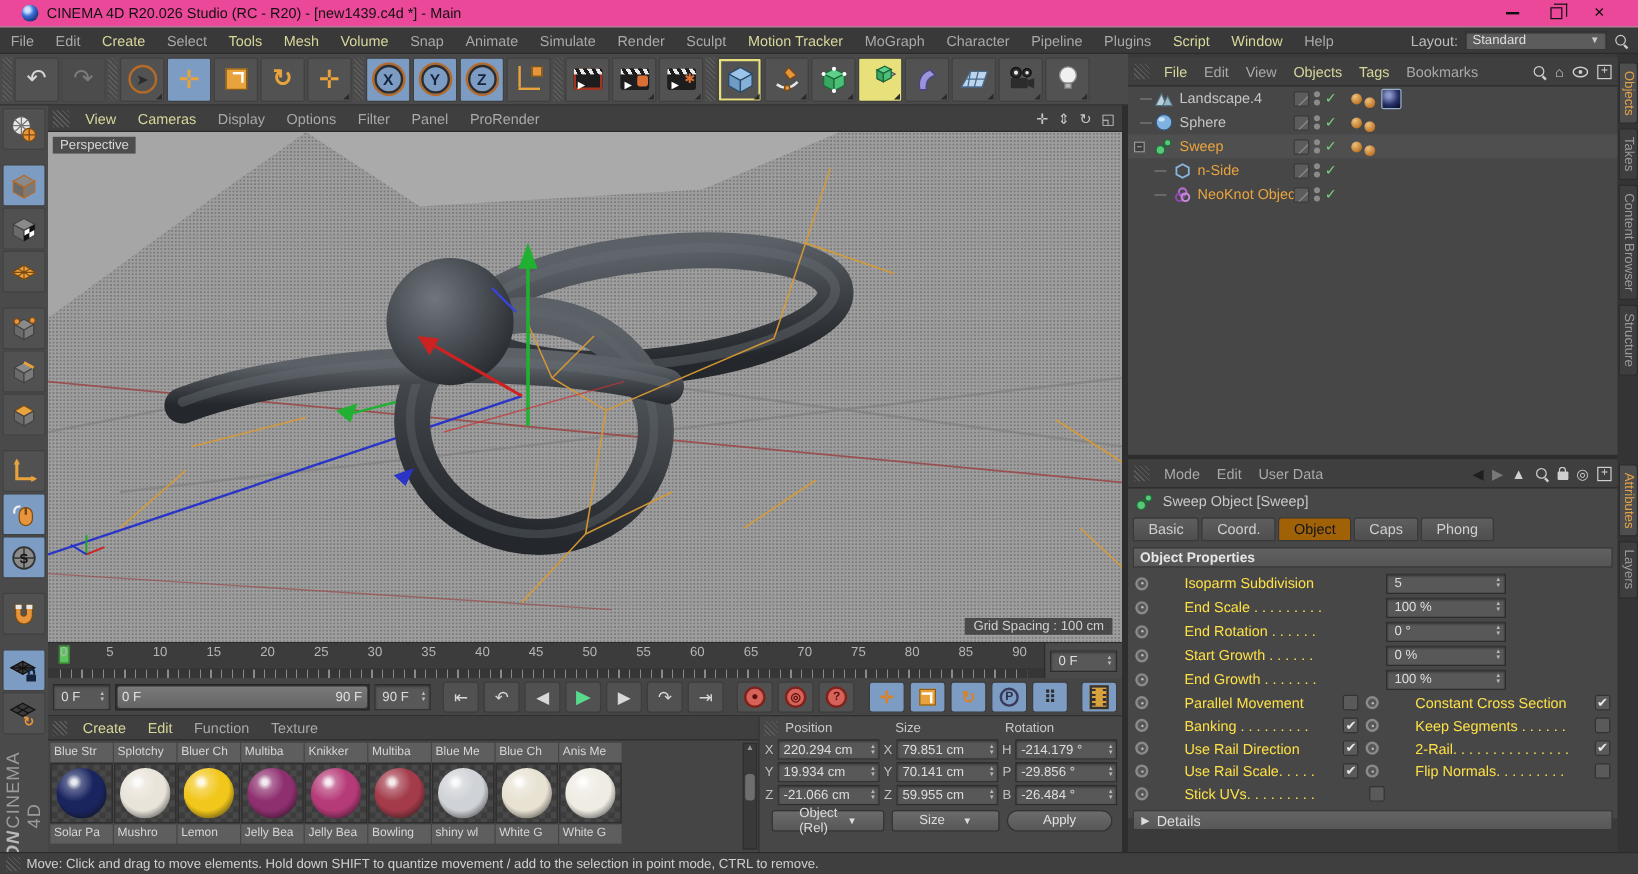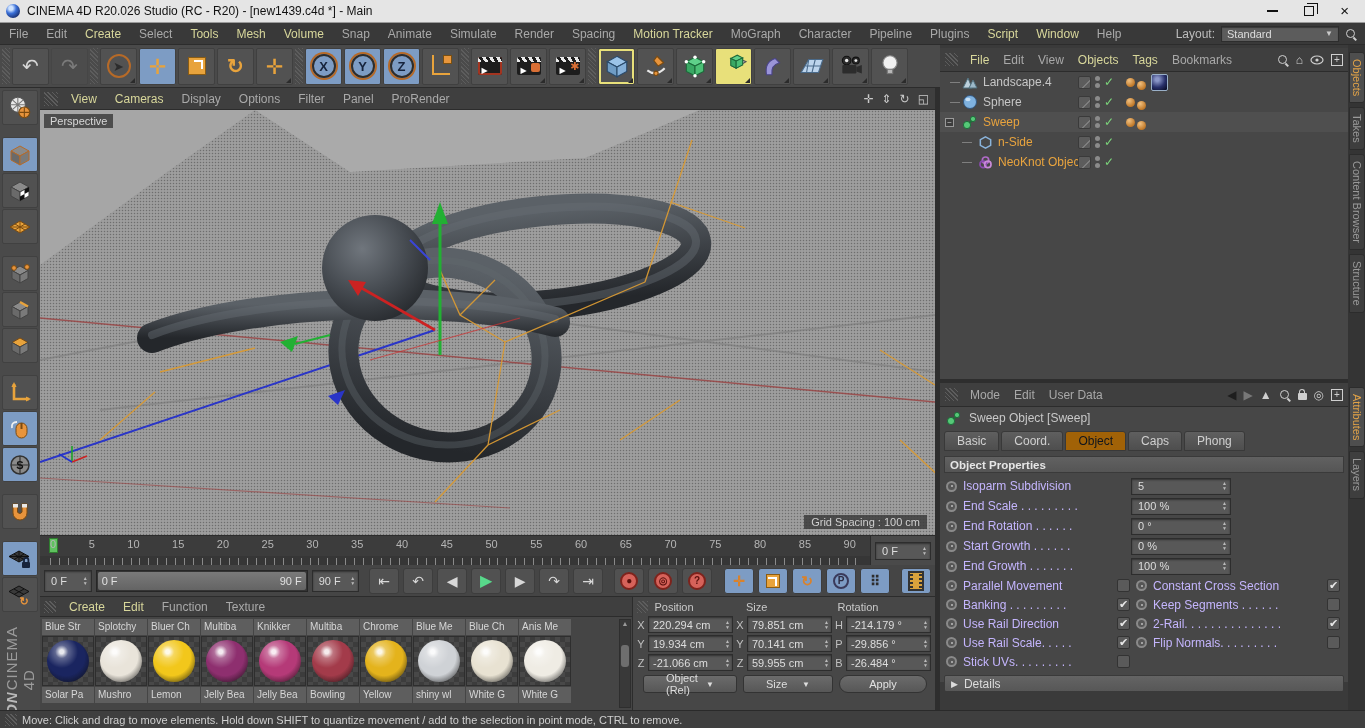--- a/index.html
+++ b/index.html
@@ -1,22 +1,22 @@
 <!DOCTYPE html>
 <html><head>
 <meta charset="utf-8">
 <style>
   html,body{margin:0;padding:0;width:1365px;height:728px;overflow:hidden;
     font-family:"Liberation Sans",sans-serif;background:#3a3a3a;
     -webkit-font-smoothing:antialiased;}
   *{box-sizing:border-box;}
 
   
-  #titlebar{position:absolute;left:0;top:0;width:1365px;height:23px;background:#e5e5e5;
-    display:flex;align-items:center;padding:0 6px;color:#111;font-size:12px;border-bottom:1px solid #9a9a9a;}
+  #titlebar{position:absolute;left:0;top:0;width:1365px;height:23px;background:#ec4899;
+    display:flex;align-items:center;padding:0 18px;color:#111;font-size:12px;border-bottom:1px solid #9a9a9a;}
   .app-ball{width:14px;height:14px;border-radius:50%;
     background:radial-gradient(circle at 35% 30%,#cfe3ff 0 15%,#3a6fd8 40%,#101b4d 90%);margin-right:7px;flex:0 0 auto;}
   #titlebar .ttl{flex:1;white-space:nowrap;overflow:hidden;}
   .wbtns{display:flex;gap:26px;margin-right:10px;align-items:center;}
   .wmin{width:11px;height:2px;background:#111;}
   .wres{width:10px;height:10px;border:1.5px solid #111;position:relative;}
   .wres::before{content:"";position:absolute;left:2px;top:-4px;width:10px;height:10px;border:1.5px solid #111;border-bottom:none;border-left:none;}
   .wclose{font-size:15px;line-height:10px;color:#111;}
 
   
@@ -182,21 +182,21 @@
   #attr-title{height:22px;display:flex;align-items:center;gap:7px;padding:0 6px;}
   #attr-tabs{display:flex;gap:2px;padding:2px 4px;}
   .atab{padding:2px 12px;background:linear-gradient(#5f5f5f,#4e4e4e);border:1px solid #393939;border-radius:3px 3px 0 0;
     color:#d0d0d0;font-size:12px;}
   .atab.on{background:#a16207;color:#10151d;}
   .asection{margin:3px 4px;height:17px;background:linear-gradient(#616161,#555);border:1px solid #3a3a3a;
     display:flex;align-items:center;padding:0 5px;color:#e6e6e6;font-weight:bold;font-size:11.5px;}
   .arow{display:flex;align-items:center;height:20px;padding:0 6px;gap:6px;}
   .adot{width:11px;height:11px;border-radius:50%;border:2px solid #8a8a8a;background:#565656;flex:0 0 auto;position:relative;}
   .adot::after{content:"";position:absolute;left:2.5px;top:2.5px;width:2px;height:2px;border-radius:50%;background:#bdbdbd;}
-  .albl{white-space:nowrap;overflow:hidden;color:#c4b5fd;}
+  .albl{white-space:nowrap;overflow:hidden;color:#fde047;margin-left:24px;}
   .arow .albl{width:162px;}
   .arow .spinbox{width:100px;height:17px;}
   .arow2{display:flex;align-items:center;height:19px;padding:0 6px;gap:6px;}
   .arow2 .albl{width:148px;}
   .arow2 .half2{width:168px;}
   .cbox{width:13px;height:13px;background:#5a5a5a;border:1px solid #333;border-radius:2px;display:flex;align-items:center;justify-content:center;
     color:#e8e8e8;font-size:11px;flex:0 0 auto;}
   .cbox.ck::after{content:"✔";}
   #details-bar{margin:4px 4px;height:17px;background:linear-gradient(#646464,#575757);border:1px solid #3a3a3a;border-radius:2px;
     display:flex;align-items:center;gap:6px;padding:0 6px;color:#dcdcdc;}
@@ -240,21 +240,21 @@
   <span class="menu-item">Edit</span>
   <span class="menu-item on">Create</span>
   <span class="menu-item">Select</span>
   <span class="menu-item on">Tools</span>
   <span class="menu-item on">Mesh</span>
   <span class="menu-item on">Volume</span>
   <span class="menu-item">Snap</span>
   <span class="menu-item">Animate</span>
   <span class="menu-item">Simulate</span>
   <span class="menu-item">Render</span>
-  <span class="menu-item">Spacing</span>
+  <span class="menu-item">Sculpt</span>
   <span class="menu-item on">Motion Tracker</span>
   <span class="menu-item">MoGraph</span>
   <span class="menu-item">Character</span>
   <span class="menu-item">Pipeline</span>
   <span class="menu-item">Plugins</span>
   <span class="menu-item on">Script</span>
   <span class="menu-item on">Window</span>
   <span class="menu-item">Help</span>
   <span id="layout-zone">
     <span>Layout:</span>
@@ -718,27 +718,20 @@
       <span class="mat-chip">Jelly Bea</span>
     </div>
     <div class="mat">
       <span class="mat-chip">Multiba</span>
       <span class="mat-ballwrap">
           <span class="mat-ball" style="background: radial-gradient(circle at 35% 28%, rgba(255, 255, 255, 0.9) 0px, rgba(255, 255, 255, 0.9) 5%, rgba(255, 255, 255, 0.3) 16%, rgba(255, 255, 255, 0) 40%), radial-gradient(circle at 45% 40%, rgb(163, 59, 74) 55%, rgba(0, 0, 0, 0.8));"></span>
         </span>
       <span class="mat-chip">Bowling</span>
     </div>
     <div class="mat">
-      <span class="mat-chip">Chrome</span>
-      <span class="mat-ballwrap">
-          <span class="mat-ball" style="background: radial-gradient(circle at 35% 28%, rgba(255, 255, 255, 0.9) 0px, rgba(255, 255, 255, 0.9) 5%, rgba(255, 255, 255, 0.3) 16%, rgba(255, 255, 255, 0) 40%), radial-gradient(circle at 45% 40%, rgb(228, 179, 28) 55%, rgba(0, 0, 0, 0.8));"></span>
-        </span>
-      <span class="mat-chip">Yellow</span>
-    </div>
-    <div class="mat">
       <span class="mat-chip">Blue Me</span>
       <span class="mat-ballwrap">
           <span class="mat-ball" style="background: radial-gradient(circle at 35% 28%, rgba(255, 255, 255, 0.9) 0px, rgba(255, 255, 255, 0.9) 5%, rgba(255, 255, 255, 0.3) 16%, rgba(255, 255, 255, 0) 40%), radial-gradient(circle at 45% 40%, rgb(207, 210, 214) 55%, rgba(0, 0, 0, 0.8));"></span>
         </span>
       <span class="mat-chip">shiny wl</span>
     </div>
     <div class="mat">
       <span class="mat-chip">Blue Ch</span>
       <span class="mat-ballwrap">
           <span class="mat-ball" style="background: radial-gradient(circle at 35% 28%, rgba(255, 255, 255, 0.9) 0px, rgba(255, 255, 255, 0.9) 5%, rgba(255, 255, 255, 0.3) 16%, rgba(255, 255, 255, 0) 40%), radial-gradient(circle at 45% 40%, rgb(232, 226, 210) 55%, rgba(0, 0, 0, 0.8));"></span>

